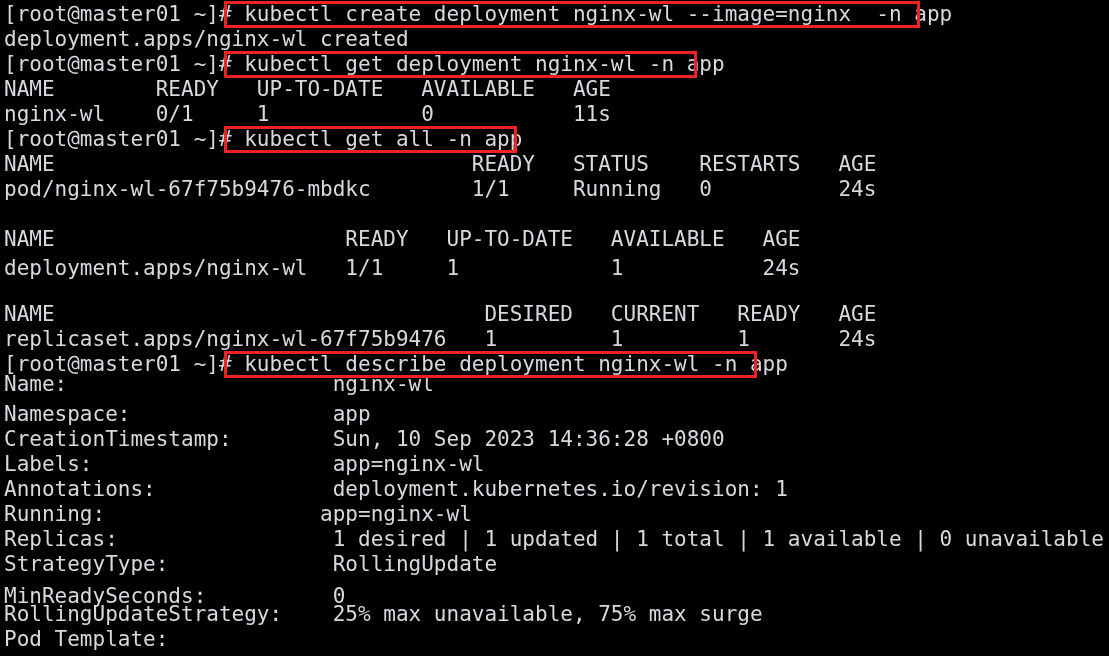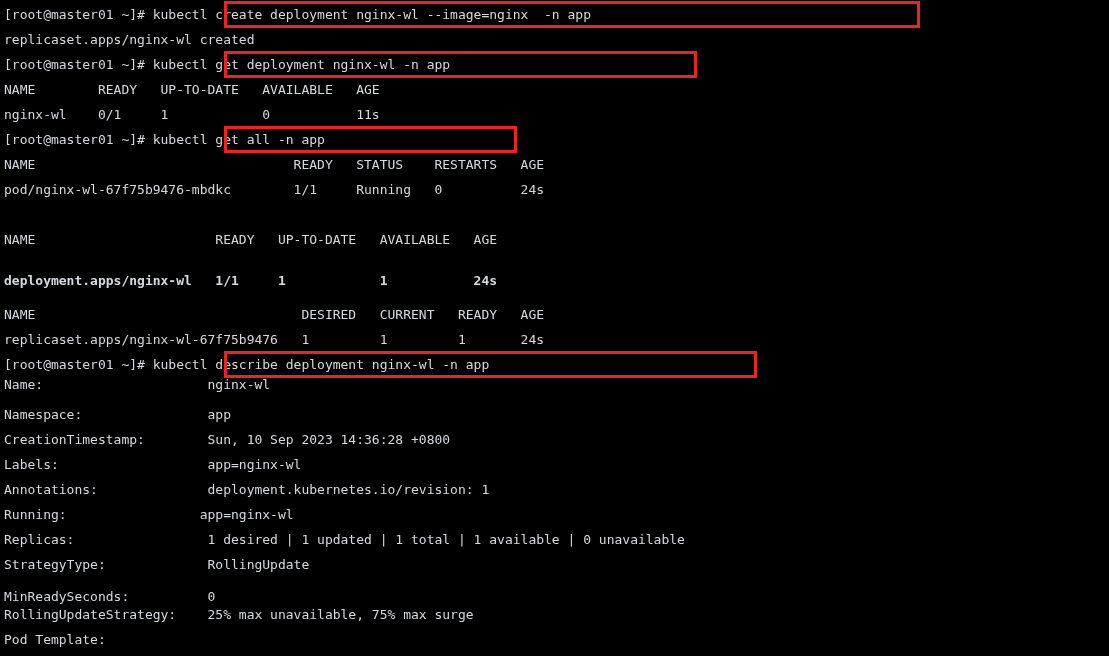--- a/index.html
+++ b/index.html
@@ -22,48 +22,48 @@
     font-size: 18.5px;
     line-height: 25px;
     letter-spacing: 0px;
   }
   .line {
     position: absolute;
     left: 4px;
     height: 25px;
     white-space: pre;
     font-family: "DejaVu Sans Mono", "Liberation Mono", monospace;
-    font-size: 13px;
+    font-size: 21px;
     line-height: 25px;
     color: #d6d9de;
   }
   .highlight-box {
     position: absolute;
     box-sizing: border-box;
     border: 3px solid #ee2222;
     pointer-events: none;
     background: transparent;
   }
 </style>
 </head>
 <body>
 
 <div id="terminal">
   <div id="lines-container">
       <div class="line" style="top: 2px;">[root@master01 ~]# kubectl create deployment nginx-wl --image=nginx  -n app</div>
-      <div class="line" style="top: 27px;">replicaset.apps/nginx-wl created</div>
+      <div class="line" style="top: 27px;">deployment.apps/nginx-wl created</div>
       <div class="line" style="top: 52px;">[root@master01 ~]# kubectl get deployment nginx-wl -n app</div>
       <div class="line" style="top: 77px;">NAME        READY   UP-TO-DATE   AVAILABLE   AGE</div>
       <div class="line" style="top: 102px;">nginx-wl    0/1     1            0           11s</div>
       <div class="line" style="top: 127px;">[root@master01 ~]# kubectl get all -n app</div>
       <div class="line" style="top: 152px;">NAME                                 READY   STATUS    RESTARTS   AGE</div>
       <div class="line" style="top: 177px;">pod/nginx-wl-67f75b9476-mbdkc        1/1     Running   0          24s</div>
       <div class="line" style="top: 202px;"></div>
       <div class="line" style="top: 227px;">NAME                       READY   UP-TO-DATE   AVAILABLE   AGE</div>
-      <div class="line" style="top: 268px; font-weight: bold;">deployment.apps/nginx-wl   1/1     1            1           24s</div>
+      <div class="line" style="top: 256px;">deployment.apps/nginx-wl   1/1     1            1           24s</div>
       <div class="line" style="top: 277px;"></div>
       <div class="line" style="top: 302px;">NAME                                  DESIRED   CURRENT   READY   AGE</div>
       <div class="line" style="top: 327px;">replicaset.apps/nginx-wl-67f75b9476   1         1         1       24s</div>
       <div class="line" style="top: 352px;">[root@master01 ~]# kubectl describe deployment nginx-wl -n app</div>
       <div class="line" style="top: 372px;">Name:                     nginx-wl</div>
       <div class="line" style="top: 402px;">Namespace:                app</div>
       <div class="line" style="top: 427px;">CreationTimestamp:        Sun, 10 Sep 2023 14:36:28 +0800</div>
       <div class="line" style="top: 452px;">Labels:                   app=nginx-wl</div>
       <div class="line" style="top: 477px;">Annotations:              deployment.kubernetes.io/revision: 1</div>
       <div class="line" style="top: 502px;">Running:                 app=nginx-wl</div>

